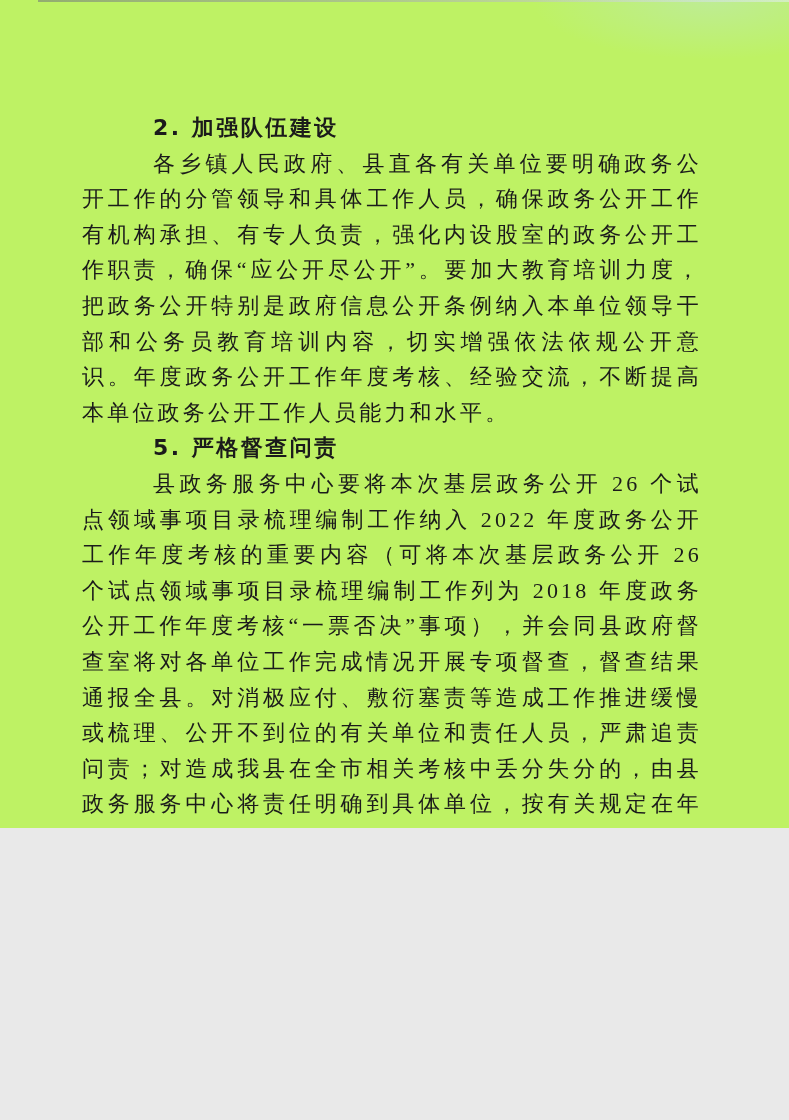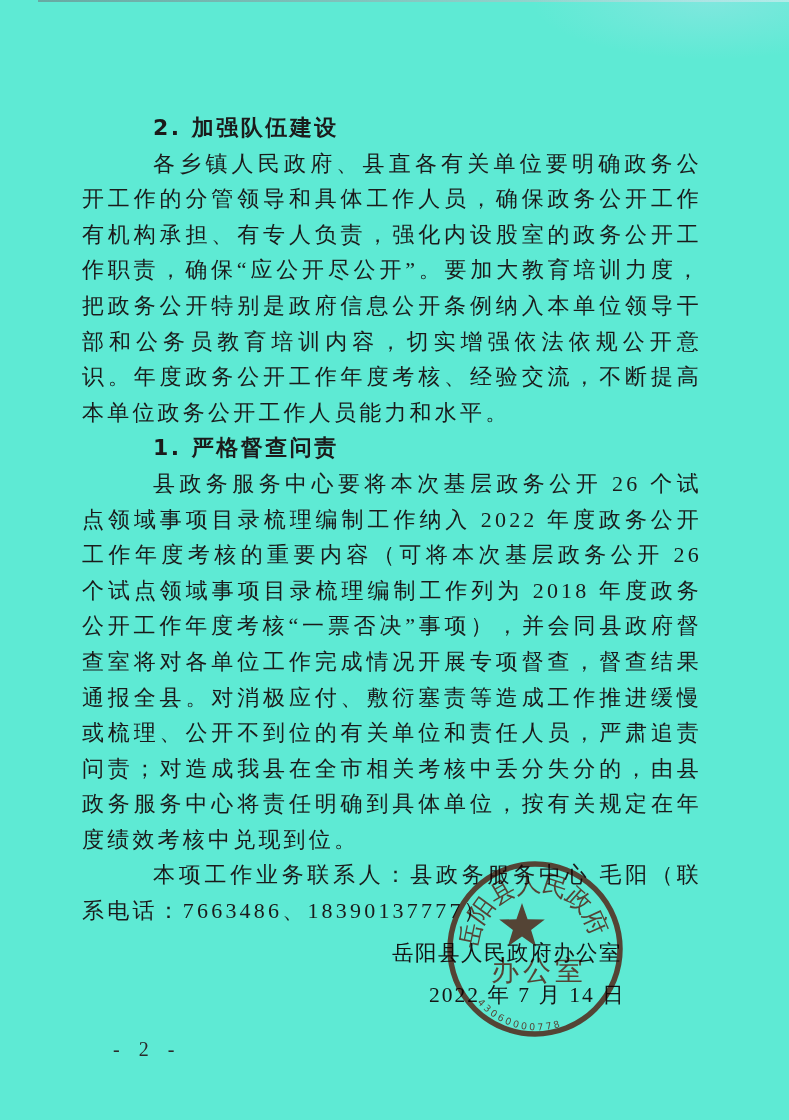--- a/index.html
+++ b/index.html
@@ -1,19 +1,19 @@
 <!DOCTYPE html>
 <html><head>
 <meta charset="utf-8">
 <style>
   html,body{margin:0;padding:0;background:#e9e9e9;}
   .page{
     position:relative;
-    width:789px;height:1120px;
-    background:#5eead4;
+    width:789px;height:828px;
+    background:#bef264;
     overflow:hidden;
     font-family:"Liberation Serif","DejaVu Serif",serif;
     color:#1b1b1b;
   }
   .scan-edge-top{
     position:absolute;top:0;left:38px;width:751px;height:2px;
     background:linear-gradient(to right,#6f747a 0%,#9aa0a6 40%,#c9cdd2 75%,#eef3f6 100%);
     opacity:.55;
   }
   .scan-tint{
@@ -58,21 +58,21 @@
 <body>
 
 <div class="page">
 
   <div class="scan-edge-top"></div>
   <div class="scan-tint"></div>
 
   <div class="doc-body">
     <p class="heading">2. 加强队伍建设</p>
     <p>各乡镇人民政府、县直各有关单位要明确政务公开工作的分管领导和具体工作人员，确保政务公开工作有机构承担、有专人负责，强化内设股室的政务公开工作职责，确保“应公开尽公开”。要加大教育培训力度，把政务公开特别是政府信息公开条例纳入本单位领导干部和公务员教育培训内容，切实增强依法依规公开意识。年度政务公开工作年度考核、经验交流，不断提高本单位政务公开工作人员能力和水平。</p>
-    <p class="heading">1. 严格督查问责</p>
+    <p class="heading">5. 严格督查问责</p>
     <p>县政务服务中心要将本次基层政务公开 26 个试点领域事项目录梳理编制工作纳入 2022 年度政务公开工作年度考核的重要内容（可将本次基层政务公开 26 个试点领域事项目录梳理编制工作列为 2018 年度政务公开工作年度考核“一票否决”事项），并会同县政府督查室将对各单位工作完成情况开展专项督查，督查结果通报全县。对消极应付、敷衍塞责等造成工作推进缓慢或梳理、公开不到位的有关单位和责任人员，严肃追责问责；对造成我县在全市相关考核中丢分失分的，由县政务服务中心将责任明确到具体单位，按有关规定在年度绩效考核中兑现到位。</p>
     <p>本项工作业务联系人：县政务服务中心  毛阳（联系电话：7663486、18390137777）</p>
   </div>
 
   <div class="signature">
     <div class="sig-org">岳阳县人民政府办公室</div>
     <div class="sig-date">2022 年 7 月 14 日</div>
   </div>
 
   <div class="seal">

